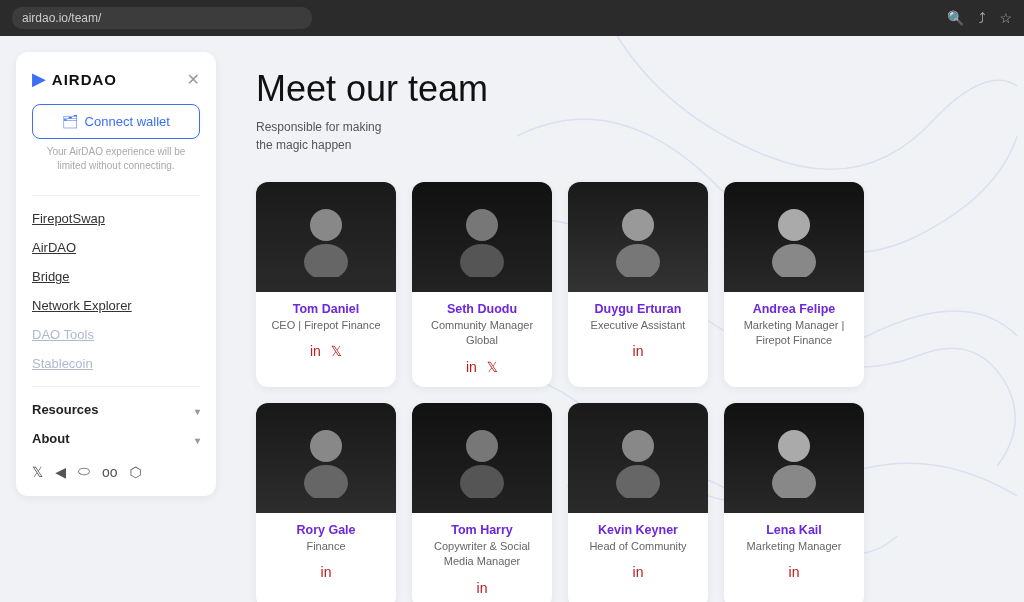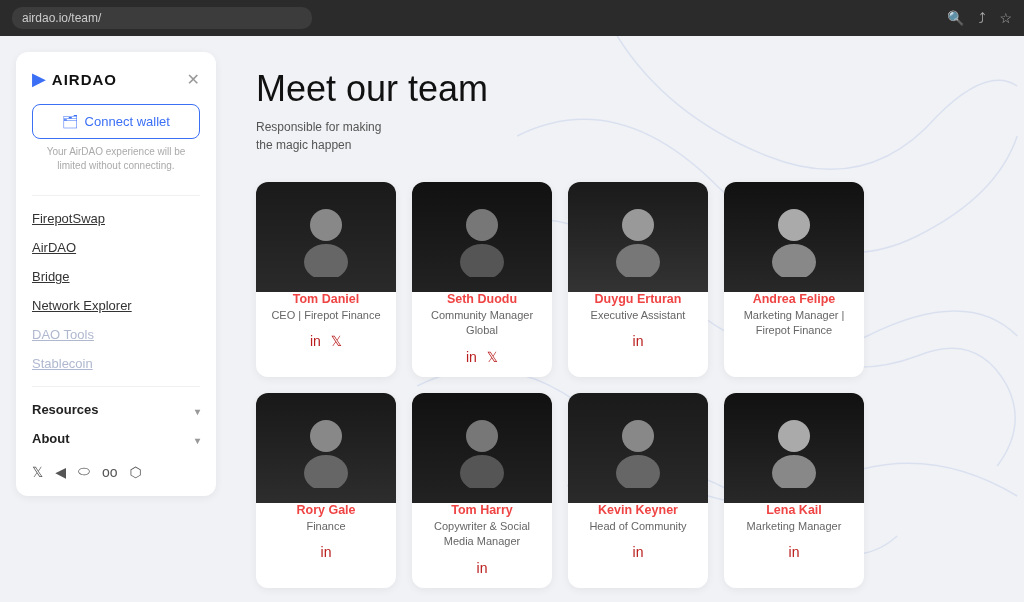--- a/index.html
+++ b/index.html
@@ -202,22 +202,22 @@
       justify-content: center;
       overflow: hidden;
     }
     .team-photo svg {
       width: 80px;
       height: 80px;
     }
     .team-name {
       font-size: 12.5px;
       font-weight: 600;
-      color: #ef4444;
-      margin-top: 0;
+      color: #6d28d9;
+      margin-top: 10px;
       text-align: center;
       padding: 0 8px;
     }
     .team-role {
       font-size: 11px;
       color: #666;
       text-align: center;
       padding: 2px 8px 0;
       line-height: 1.4;
     }

